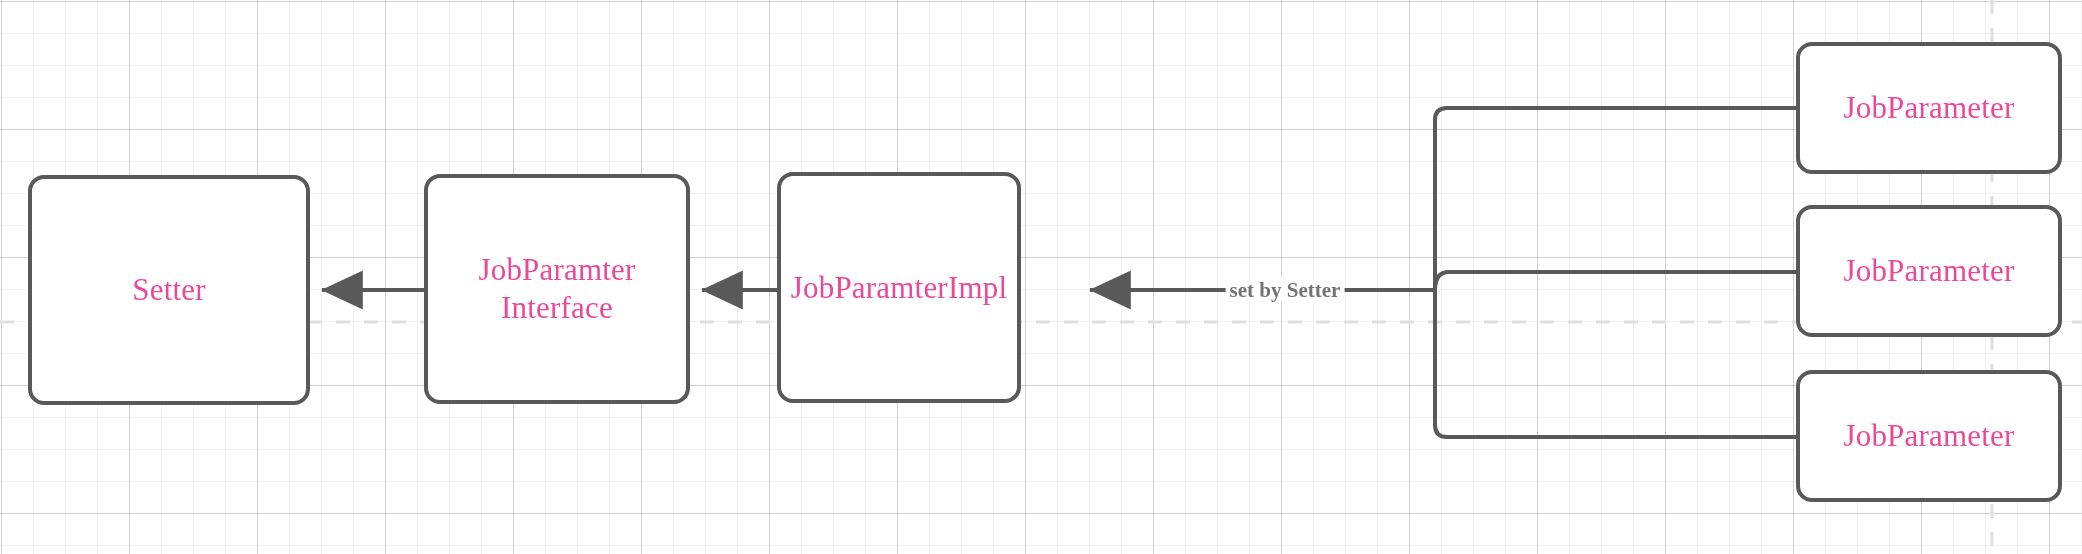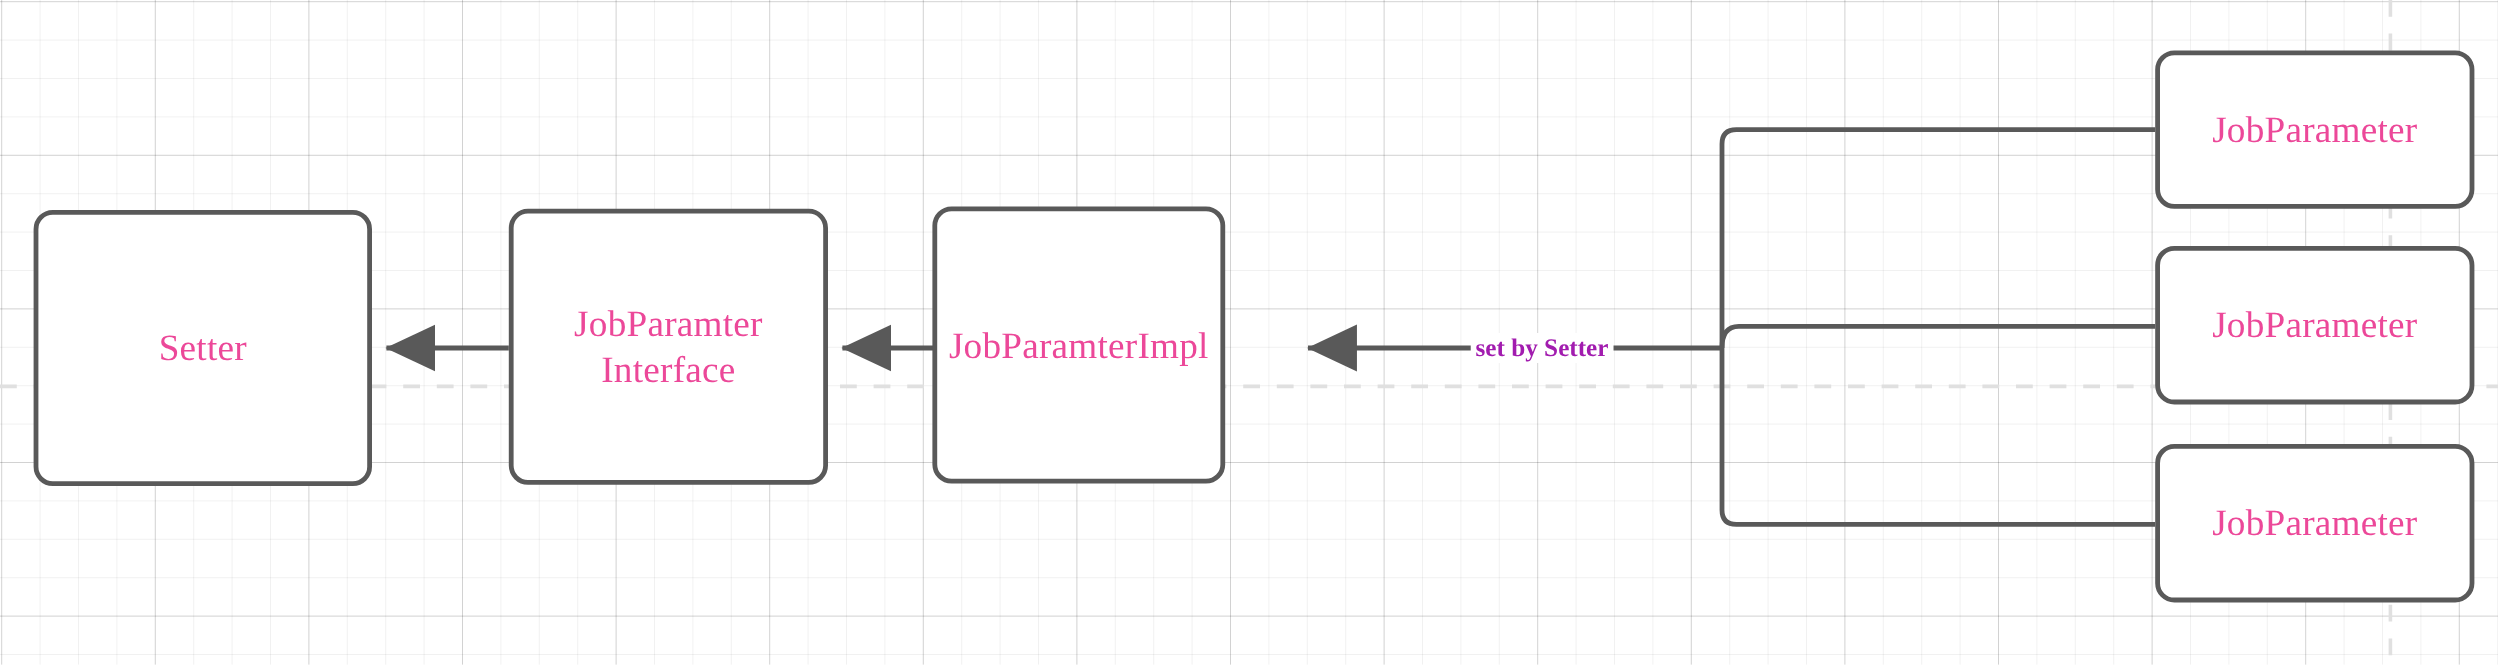--- a/index.html
+++ b/index.html
@@ -59,21 +59,21 @@
   .node.overflow .node-label {
     white-space: nowrap;
     width: auto;
     overflow: visible;
   }
   .edge-label {
     position: absolute;
     font-family: "Liberation Serif", "DejaVu Serif", serif;
     font-weight: bold;
     font-size: 21px;
-    color: #a21caf;
+    color: #737373;
     background: #ffffff;
     padding: 0 4px;
     white-space: nowrap;
     z-index: 3;
     transform: translate(-50%, -50%);
   }
 </style>
 </head>
 <body>
 

